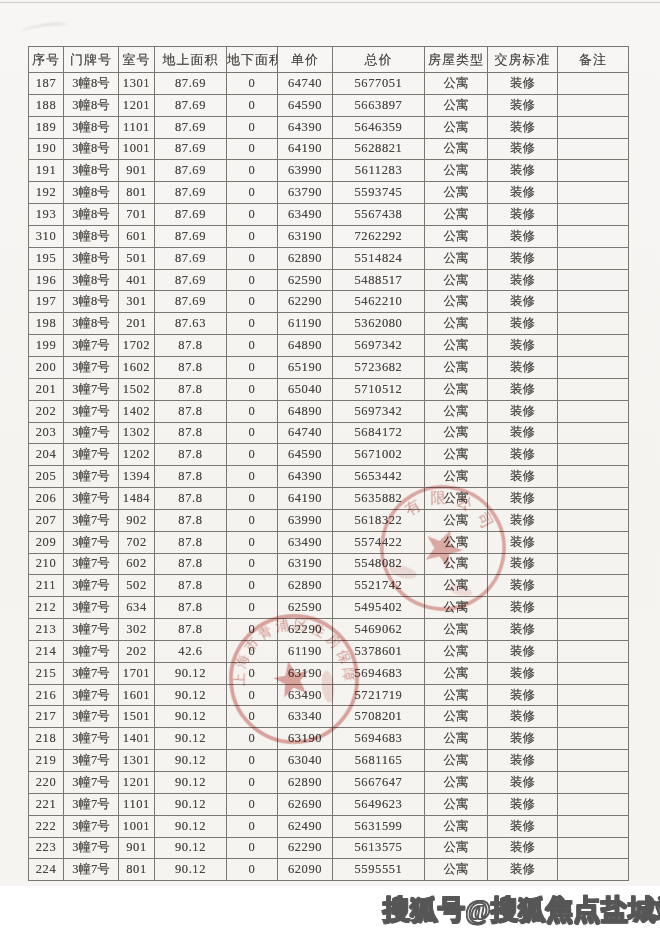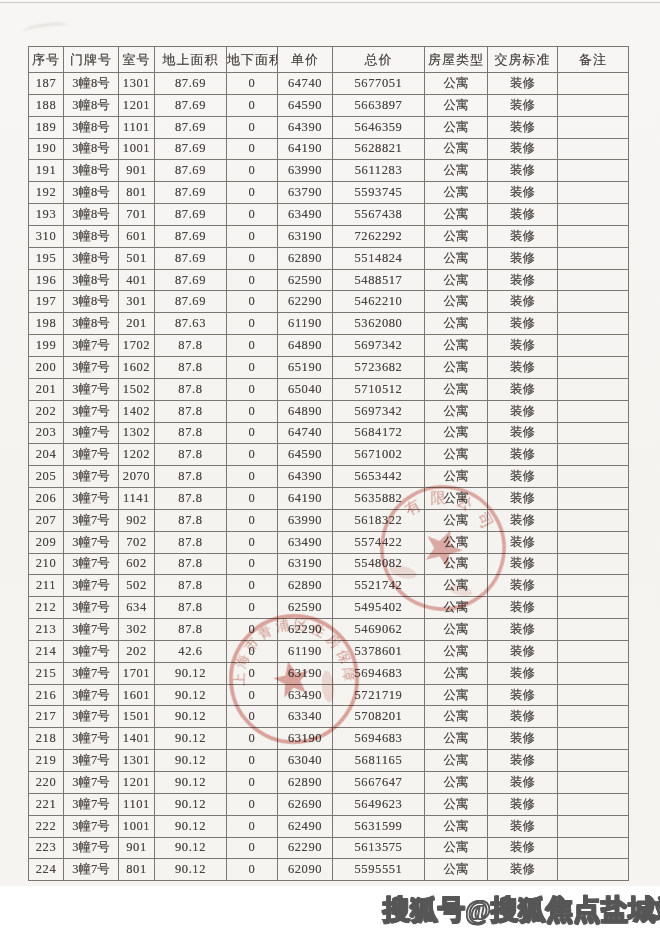--- a/index.html
+++ b/index.html
@@ -302,33 +302,33 @@
           <td class="num">0</td>
           <td class="num">64590</td>
           <td class="num">5671002</td>
           <td>公寓</td>
           <td>装修</td>
           <td></td>
         </tr>
         <tr>
           <td class="num">205</td>
           <td>3幢7号</td>
-          <td class="num">2070</td>
+          <td class="num">1394</td>
           <td class="num">87.8</td>
           <td class="num">0</td>
           <td class="num">64390</td>
           <td class="num">5653442</td>
           <td>公寓</td>
           <td>装修</td>
           <td></td>
         </tr>
         <tr>
           <td class="num">206</td>
           <td>3幢7号</td>
-          <td class="num">1141</td>
+          <td class="num">1484</td>
           <td class="num">87.8</td>
           <td class="num">0</td>
           <td class="num">64190</td>
           <td class="num">5635882</td>
           <td>公寓</td>
           <td>装修</td>
           <td></td>
         </tr>
         <tr>
           <td class="num">207</td>

